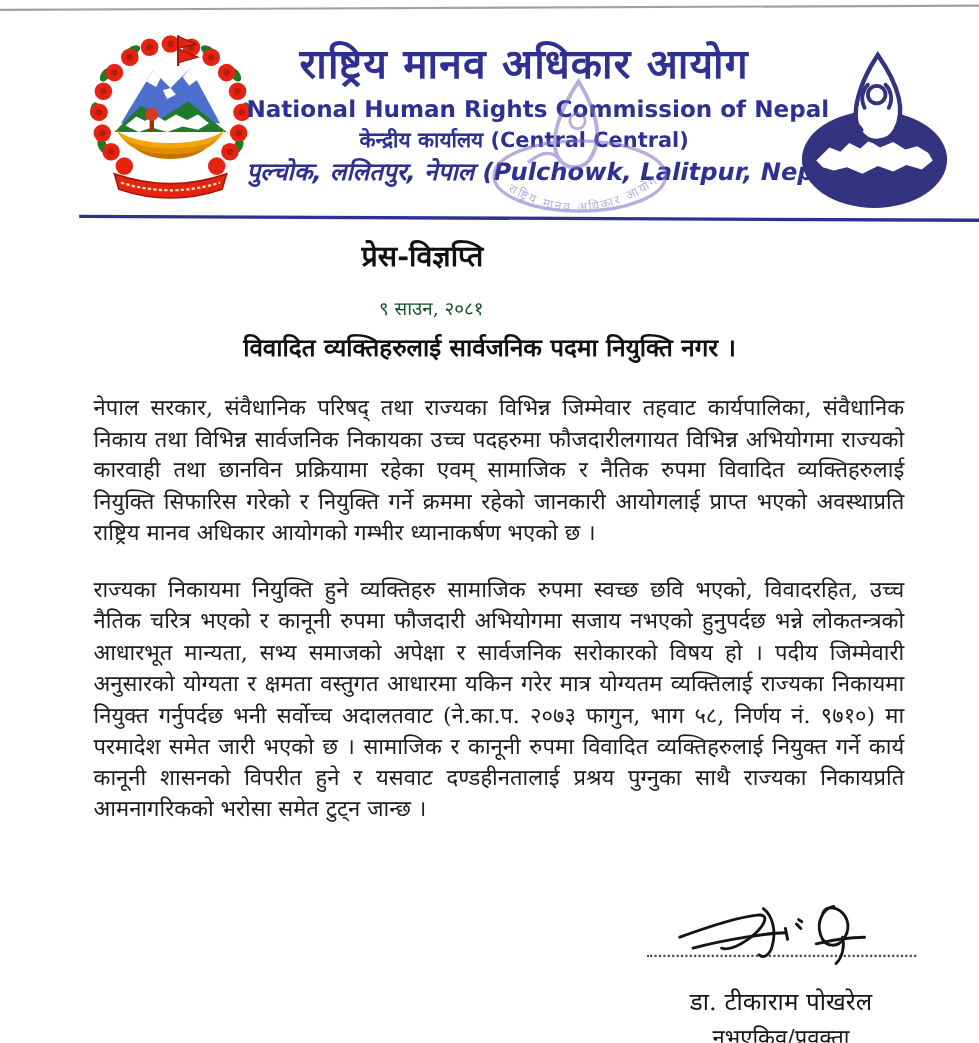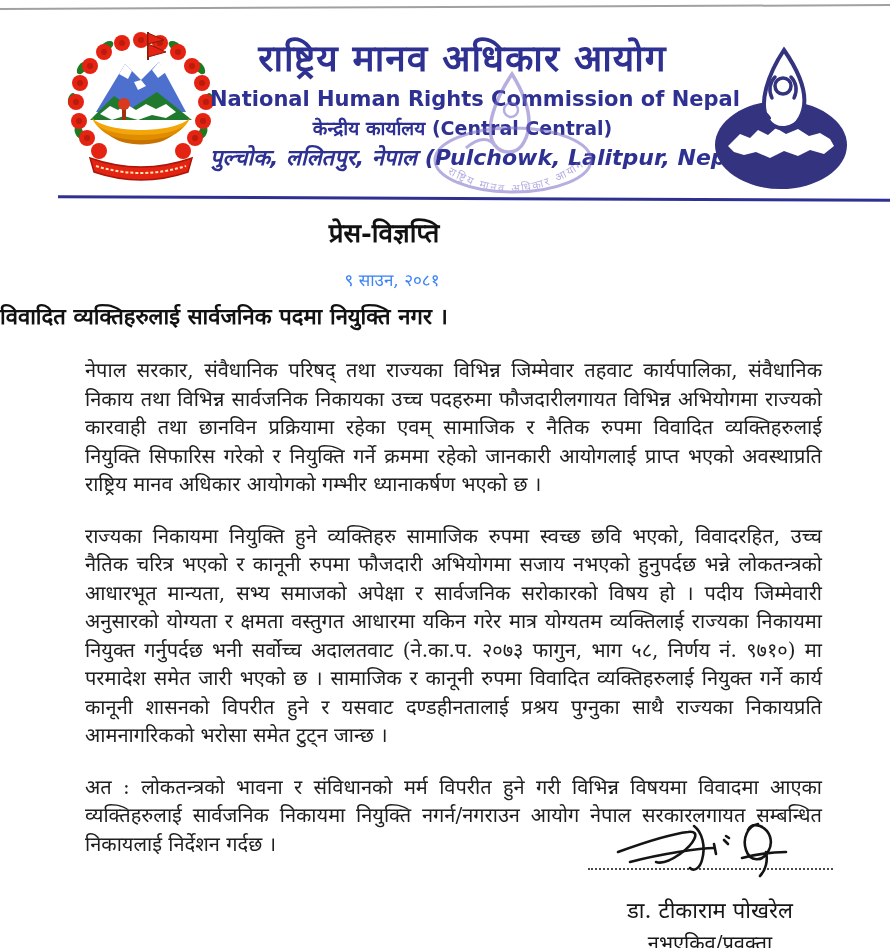--- a/index.html
+++ b/index.html
@@ -6,21 +6,21 @@
   body{
     width:890px;height:948px;position:relative;background:#ffffff;
     font-family:"DejaVu Sans","Liberation Sans",sans-serif;
     overflow:hidden;color:#1c1c1c;
   }
   .scan-edge-top{
     position:absolute;left:0;top:6px;width:896px;height:2px;
     background:#8a8a8a;transform:rotate(-0.25deg);opacity:.8;
   }
   
-  .letterhead{position:absolute;left:0;top:0;width:765px;height:200px;}
+  .letterhead{position:absolute;left:14px;top:0;width:765px;height:200px;}
   .emblem{position:absolute;left:62px;top:30px;width:158px;height:160px;}
   .masthead{
     position:absolute;left:210px;top:34px;width:505px;text-align:center;
     color:#2e3192;
   }
   .mast-np{font-size:37px;font-weight:bold;line-height:50px;white-space:nowrap;letter-spacing:1px;}
   .mast-en{font-size:21px;font-weight:bold;line-height:30px;white-space:nowrap;}
   .mast-office{font-size:19px;font-weight:bold;line-height:29px;white-space:nowrap;}
   .mast-addr{font-size:22px;font-weight:bold;line-height:29px;white-space:nowrap;font-style:italic;}
   .nhrc-logo{position:absolute;left:706px;top:42px;width:150px;height:150px;}
@@ -30,25 +30,25 @@
     background:#2e3192;transform:rotate(0.25deg);
   }
   
   .doc-type{
     position:absolute;left:0;top:214px;width:768px;text-align:center;
     font-size:26px;font-weight:600;color:#111;
     font-family:"DejaVu Serif","Liberation Serif",serif;
   }
   .doc-date{
     position:absolute;left:0;top:268px;width:784px;text-align:center;
-    font-size:17px;color:#3b82f6;
+    font-size:17px;color:#14532d;
     font-family:"DejaVu Serif","Liberation Serif",serif;
   }
   .doc-subject{
-    position:absolute;left:0;top:300px;width:890px;
+    position:absolute;left:0;top:300px;width:890px;text-align:center;
     font-size:22px;font-weight:bold;color:#111;
     font-family:"DejaVu Serif","Liberation Serif",serif;
   }
   .doc-body{
     position:absolute;left:85px;top:356px;width:737px;
     font-family:"DejaVu Serif","Liberation Serif",serif;
     font-size:20px;line-height:28.5px;color:#1e1e1e;
     text-align:justify;
   }
   .doc-body p{margin:0 0 23px 0;}
@@ -191,21 +191,20 @@
   <div class="head-rule"></div>
 </div>
 
 <div class="doc-type">प्रेस-विज्ञप्ति</div>
 <div class="doc-date">९ साउन, २०८१</div>
 <div class="doc-subject">विवादित व्यक्तिहरुलाई सार्वजनिक पदमा नियुक्ति नगर ।</div>
 
 <div class="doc-body">
   <p>नेपाल सरकार, संवैधानिक परिषद् तथा राज्यका विभिन्न जिम्मेवार तहवाट कार्यपालिका, संवैधानिक निकाय तथा विभिन्न सार्वजनिक निकायका उच्च पदहरुमा फौजदारीलगायत विभिन्न अभियोगमा राज्यको कारवाही तथा छानविन प्रक्रियामा रहेका एवम् सामाजिक र नैतिक रुपमा विवादित व्यक्तिहरुलाई नियुक्ति सिफारिस गरेको र नियुक्ति गर्ने क्रममा रहेको जानकारी आयोगलाई प्राप्त भएको अवस्थाप्रति राष्ट्रिय मानव अधिकार आयोगको गम्भीर ध्यानाकर्षण भएको छ ।</p>
   <p>राज्यका निकायमा नियुक्ति हुने व्यक्तिहरु सामाजिक रुपमा स्वच्छ छवि भएको, विवादरहित, उच्च नैतिक चरित्र भएको र कानूनी रुपमा फौजदारी अभियोगमा सजाय नभएको हुनुपर्दछ भन्ने लोकतन्त्रको आधारभूत मान्यता, सभ्य समाजको अपेक्षा र सार्वजनिक सरोकारको विषय हो । पदीय जिम्मेवारी अनुसारको योग्यता र क्षमता वस्तुगत आधारमा यकिन गरेर मात्र योग्यतम व्यक्तिलाई राज्यका निकायमा नियुक्त गर्नुपर्दछ भनी सर्वोच्च अदालतवाट (ने.का.प. २०७३ फागुन, भाग ५८, निर्णय नं. ९७१०) मा परमादेश समेत जारी भएको छ । सामाजिक र कानूनी रुपमा विवादित व्यक्तिहरुलाई नियुक्त गर्ने कार्य कानूनी शासनको विपरीत हुने र यसवाट दण्डहीनतालाई प्रश्रय पुग्नुका साथै राज्यका निकायप्रति आमनागरिकको भरोसा समेत टुट्न जान्छ ।</p>
-  <p>अत : लोकतन्त्रको भावना र संविधानको मर्म विपरीत हुने गरी विभिन्न विषयमा विवादमा आएका व्यक्तिहरुलाई सार्वजनिक निकायमा नियुक्ति नगर्न/नगराउन आयोग नेपाल सरकारलगायत सम्बन्धित निकायलाई निर्देशन गर्दछ ।</p>
 </div>
 
 <div class="sig-block">
   <svg class="sig-scribble" viewBox="0 0 220 62">
     <g fill="none" stroke="#141414" stroke-width="2.6" stroke-linecap="round">
       <path d="M8,34 C30,26 60,16 78,14 C92,12 84,26 70,36 C60,43 52,46 46,44"></path>
       <path d="M20,44 C50,36 90,30 104,30"></path>
       <path d="M84,8 C92,14 96,28 92,42 C90,50 84,54 80,50"></path>
       <path d="M104,26 l2,10"></path>
       <path d="M114,22 l4,4 M116,18 l3,2"></path>

